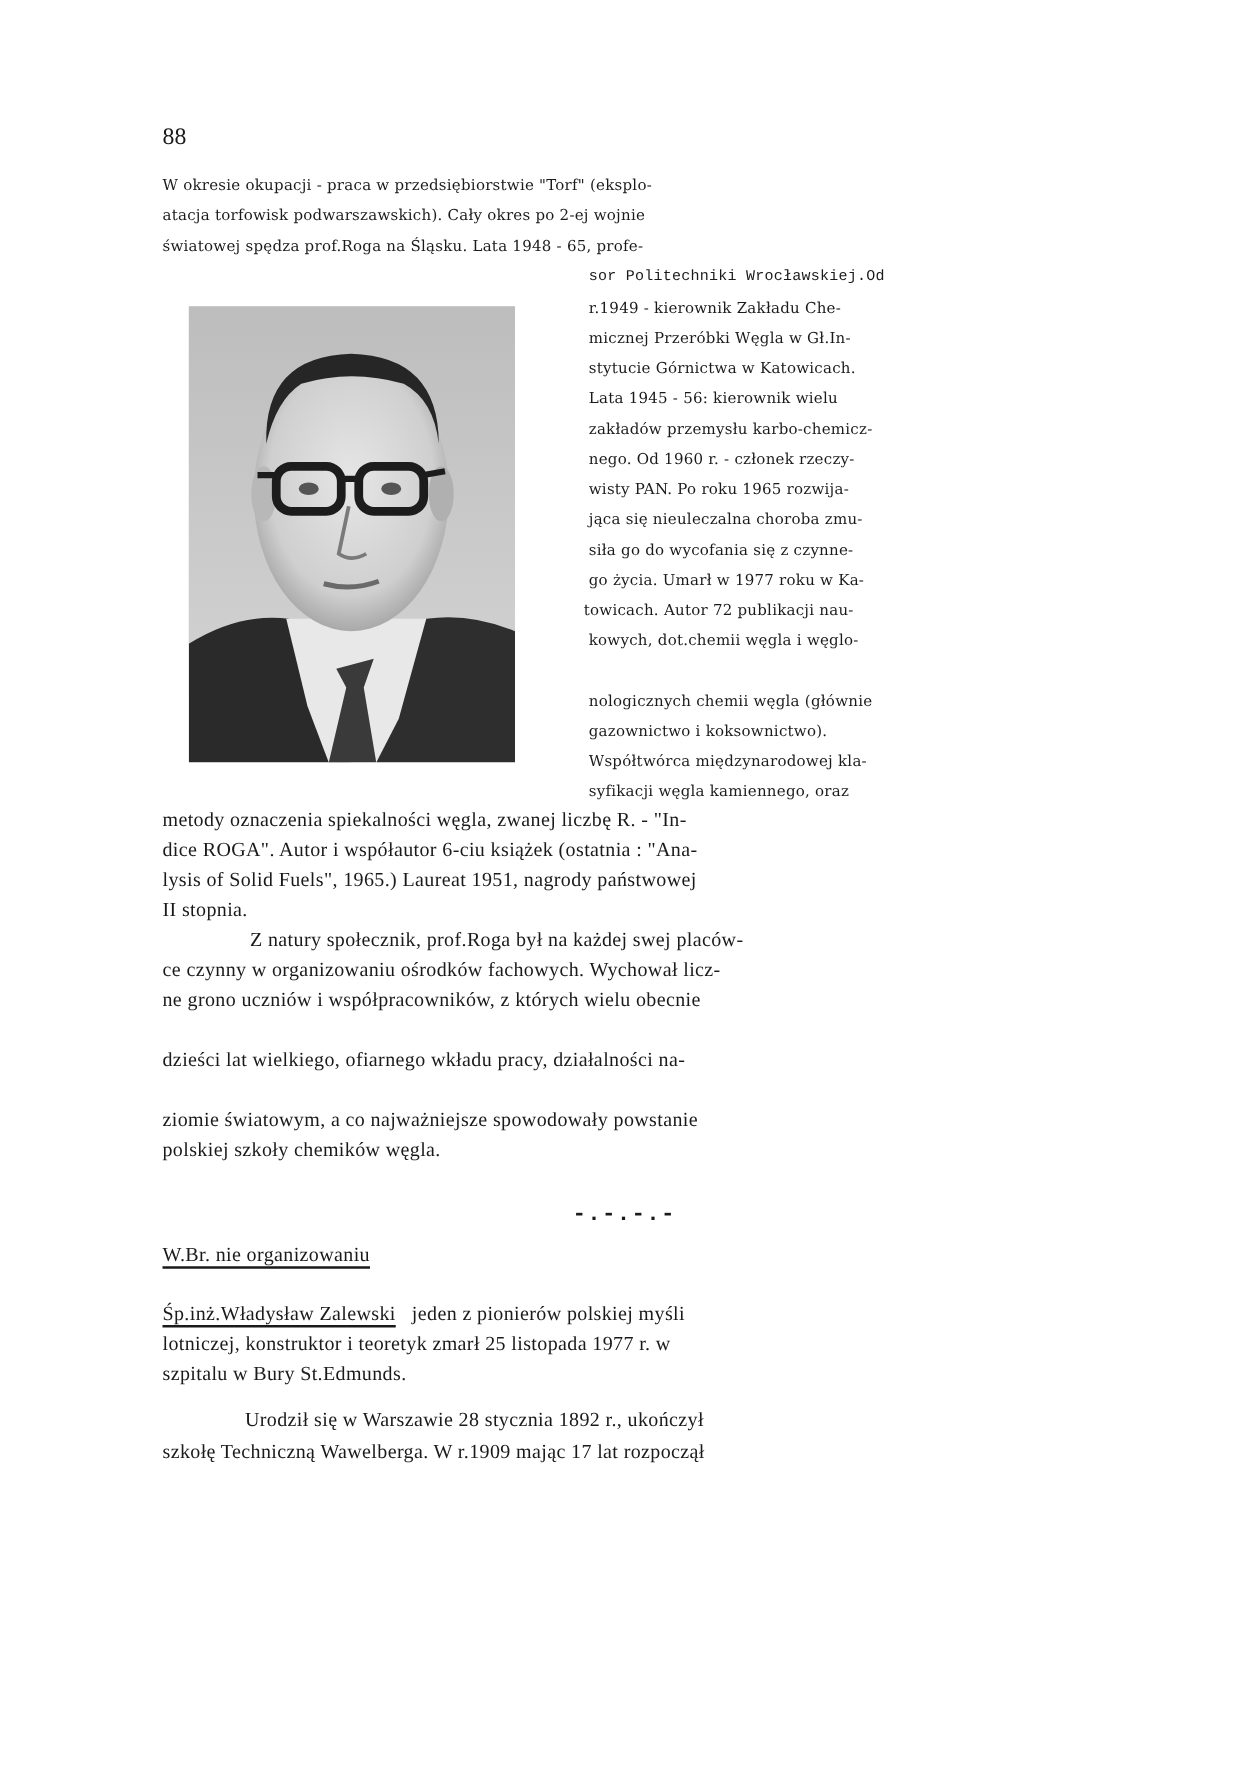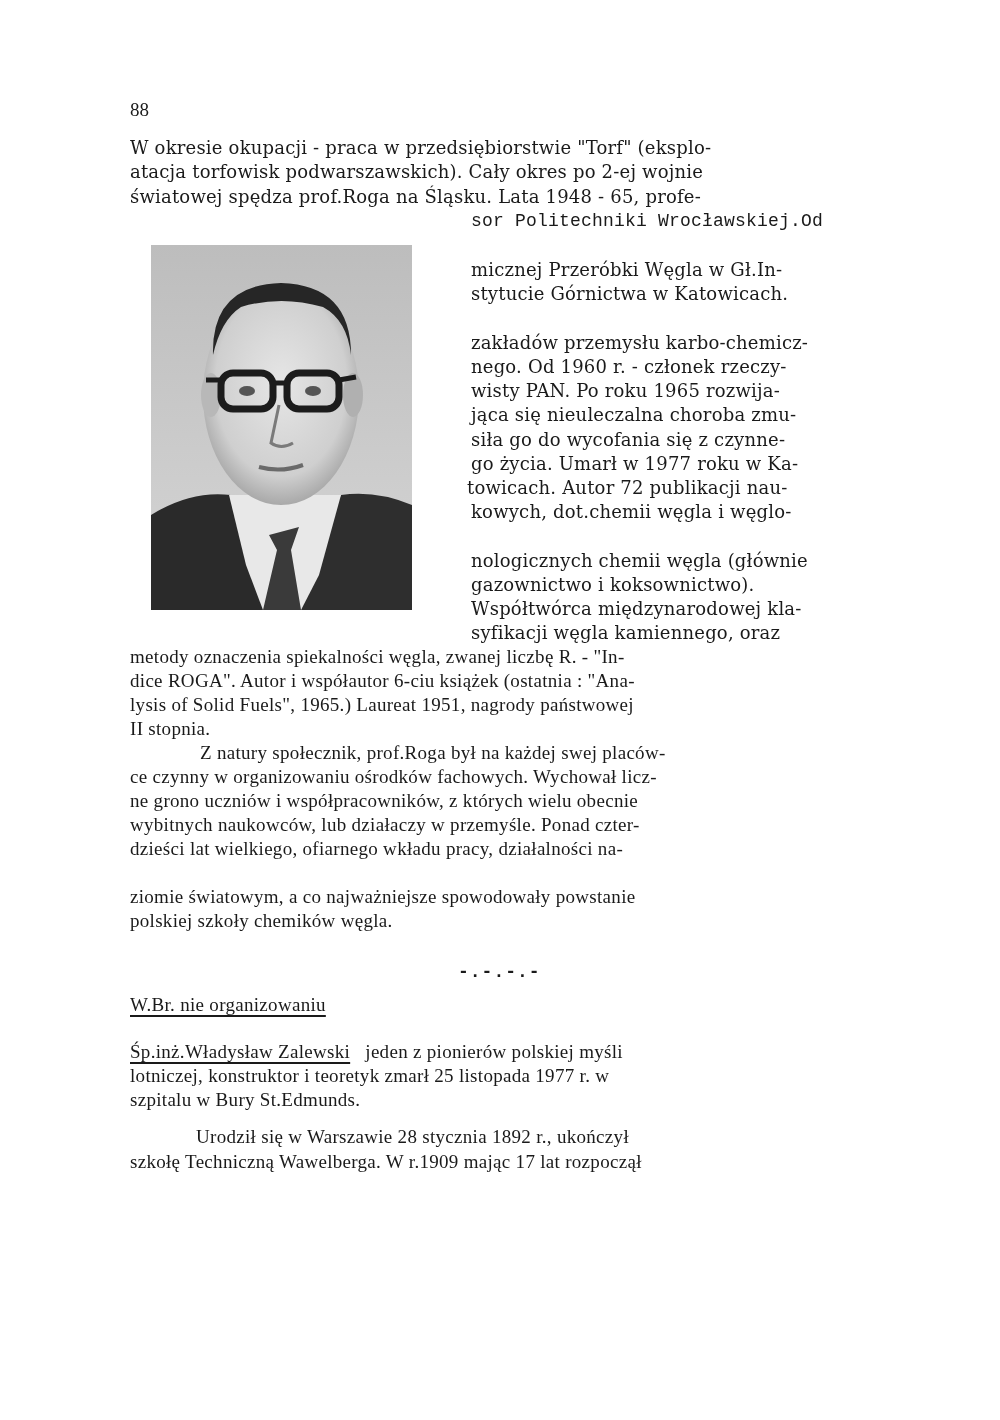--- a/index.html
+++ b/index.html
@@ -1,21 +1,21 @@
 <!DOCTYPE html>
 <html><head>
 <meta charset="utf-8">
 <style>
   html, body { margin: 0; padding: 0; background: #ffffff; }
   body { width: 1000px; height: 1420px; position: relative; overflow: hidden; color: #1a1a1a; }
   .page { position: absolute; left: 0; top: 0; width: 1000px; height: 1052px; }
   .pagenum { position: absolute; left: 130px; top: 99px; font-family: "Liberation Serif", serif; font-size: 19px; }
-  .line { position: absolute; white-space: nowrap; font-size: 19px; line-height: 24px; }
+  .line { position: absolute; white-space: nowrap; font-size: 16px; line-height: 24px; }
   .serifA { font-family: "Liberation Serif", serif; letter-spacing: 0.3px; }
-  .serifB { font-family: "DejaVu Serif", serif; font-size: 18px; letter-spacing: 0.2px; }
+  .serifB { font-family: "DejaVu Serif", serif; font-size: 12px; letter-spacing: 0.2px; }
   .u { text-decoration: underline; text-underline-offset: 4px; text-decoration-thickness: 2px; }
   .photo { position: absolute; left: 151px; top: 245px; width: 261px; height: 365px; overflow: hidden; background: #c9c9c9; }
   .sep { position: absolute; left: 458px; top: 962px; font-family: "Liberation Mono", monospace; font-size: 18px; font-weight: bold; letter-spacing: 1px; }
 </style>
 </head>
 <body>
 
 <div class="page">
 
   <div class="pagenum">88</div>
@@ -61,22 +61,24 @@
 
       <ellipse cx="96" cy="146" rx="8" ry="5" fill="#555"></ellipse>
       <ellipse cx="162" cy="146" rx="8" ry="5" fill="#555"></ellipse>
 
       <path d="M128 160 L120 198 Q130 205 142 198" fill="none" stroke="#7a7a7a" stroke-width="3"></path>
       <path d="M108 222 Q130 228 152 220" fill="none" stroke="#6a6a6a" stroke-width="4"></path>
     </svg>
   </div>
 
   <div class="line serifB" style="left:471px; top:209px;font-family:Liberation Mono, monospace;">sor Politechniki Wrocławskiej.Od</div>
+  <div class="line serifB" style="left:471px; top:234px;">r.1949 - kierownik Zakładu Che-</div>
   <div class="line serifB" style="left:471px; top:258px;">micznej Przeróbki Węgla w Gł.In-</div>
   <div class="line serifB" style="left:471px; top:282px;">stytucie Górnictwa w Katowicach.</div>
+  <div class="line serifB" style="left:471px; top:306px;">Lata 1945 - 56: kierownik wielu</div>
   <div class="line serifB" style="left:471px; top:331px;">zakładów przemysłu karbo-chemicz-</div>
   <div class="line serifB" style="left:471px; top:355px;">nego. Od 1960 r. - członek rzeczy-</div>
   <div class="line serifB" style="left:471px; top:379px;">wisty PAN. Po roku 1965 rozwija-</div>
   <div class="line serifB" style="left:471px; top:403px;">jąca się nieuleczalna choroba zmu-</div>
   <div class="line serifB" style="left:471px; top:428px;">siła go do wycofania się z czynne-</div>
   <div class="line serifB" style="left:471px; top:452px;">go życia. Umarł w 1977 roku w Ka-</div>
   <div class="line serifB" style="left:467px; top:476px;">towicach. Autor 72 publikacji nau-</div>
   <div class="line serifB" style="left:471px; top:500px;">kowych, dot.chemii węgla i węglo-</div>
   <div class="line serifB" style="left:471px; top:549px;">nologicznych chemii węgla (głównie</div>
   <div class="line serifB" style="left:471px; top:573px;">gazownictwo i koksownictwo).</div>
@@ -84,21 +86,20 @@
   <div class="line serifB" style="left:471px; top:621px;">syfikacji węgla kamiennego, oraz</div>
 
   <div class="line serifA" style="left:130px; top:645px;">metody oznaczenia spiekalności węgla, zwanej liczbę R. - "In-</div>
   <div class="line serifA" style="left:130px; top:669px;">dice  ROGA". Autor i współautor 6-ciu książek (ostatnia : "Ana-</div>
   <div class="line serifA" style="left:130px; top:693px;">lysis of Solid Fuels", 1965.) Laureat 1951, nagrody państwowej</div>
   <div class="line serifA" style="left:130px; top:717px;">II stopnia.</div>
 
   <div class="line serifA" style="left:200px; top:741px;">Z natury społecznik, prof.Roga był na każdej swej placów-</div>
   <div class="line serifA" style="left:130px; top:765px;">ce czynny w organizowaniu ośrodków fachowych. Wychował licz-</div>
   <div class="line serifA" style="left:130px; top:789px;">ne grono uczniów i współpracowników, z których wielu obecnie</div>
-  <div class="line serifA" style="left:130px; top:813px;">wybitnych naukowców, lub działaczy w przemyśle. Ponad czter-</div>
   <div class="line serifA" style="left:130px; top:837px;">dzieści lat wielkiego, ofiarnego wkładu pracy, działalności na-</div>
   <div class="line serifA" style="left:130px; top:885px;">ziomie światowym, a co najważniejsze spowodowały powstanie</div>
   <div class="line serifA" style="left:130px; top:909px;">polskiej szkoły chemików węgla.</div>
 
   <div class="sep">-.-.-.-</div>
 
   <div class="line serifA u" style="left:130px; top:993px;">W.Br. nie organizowaniu</div>
 
   <div class="line serifA" style="left:130px; top:1040px;">
     <span class="u">Śp.inż.Władysław Zalewski</span>&nbsp;&nbsp;&nbsp;<span>jeden z pionierów polskiej myśli</span>

